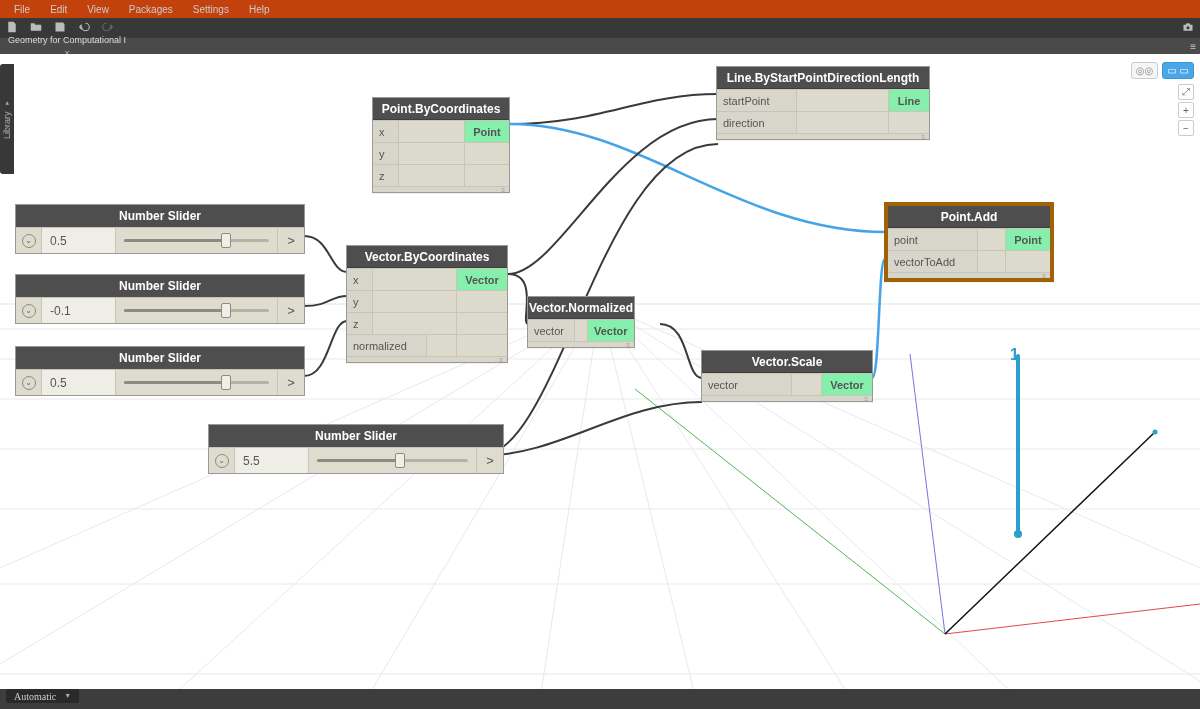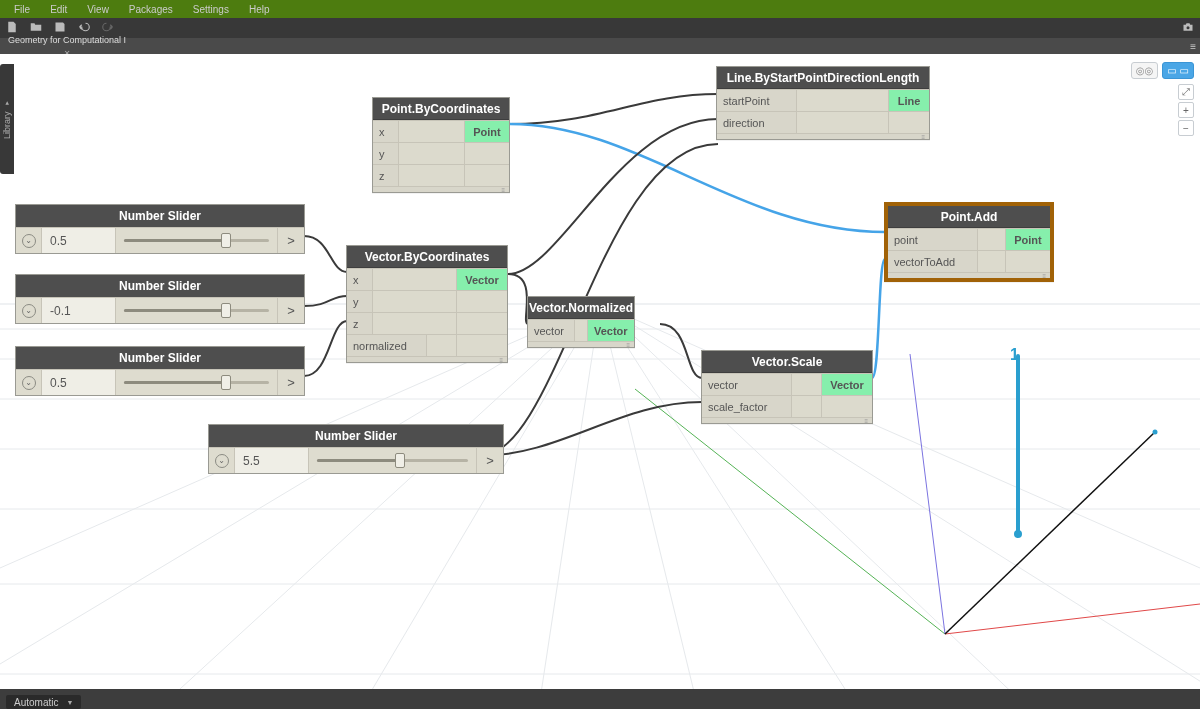--- a/index.html
+++ b/index.html
@@ -1,18 +1,18 @@
 <!DOCTYPE html>
 <html><head>
 <meta charset="utf-8">
 <style>
   * { box-sizing: border-box; margin: 0; padding: 0; }
   html, body { width: 1200px; height: 709px; font-family: "Segoe UI", Arial, sans-serif; overflow: hidden; background: #fff; }
   
-  .menubar { height: 18px; background: #4d7c0f; display: flex; align-items: center; padding: 0 4px; font-size: 10px; color: #ccc; }
+  .menubar { height: 18px; background: #c2410c; display: flex; align-items: center; padding: 0 4px; font-size: 10px; color: #ccc; }
   .menubar .item { padding: 0 10px; cursor: default; }
   .toolbar { height: 20px; background: #383838; display: flex; align-items: center; padding: 0 6px; justify-content: space-between; }
   .toolbar-left { display: flex; gap: 12px; }
   .toolbar svg, .toolbar .ico { width: 12px; height: 12px; }
   .camera-icon { color: #bbb; }
   .tabbar { height: 16px; background: #4a4a4a; display: flex; align-items: center; font-size: 9px; color: #ddd; padding-left: 2px; position: relative; }
   .tab { padding: 0 6px; display: flex; align-items: center; gap: 4px; flex-direction: column; }
   .tab-x { font-size: 8px; color: #aaa; }
   .burger { position: absolute; right: 4px; top: 3px; color: #ccc; font-size: 10px; }
   
@@ -54,21 +54,21 @@
   .sb-track { flex:1; padding:0 8px; }
   .track { position:relative; height:3px; background:#b6b3a5; border-radius:2px; width:100%; }
   .track .fill { position:absolute; left:0; top:0; height:100%; background:#8d8b7e; border-radius:2px; }
   .thumb { position:absolute; top:-6px; width:10px; height:15px; background:#f0efe7; border:1px solid #8d8b7e; border-radius:2px; transform:translateX(-50%); }
   .sb-out { width:26px; font-size:13px; color:#555; }
   
   .wires { position:absolute; inset:0; pointer-events:none; }
   .wires path { stroke:#3a3a3a; stroke-width:2; fill:none; }
   .wires path.blue { stroke:#45a4e8; stroke-width:2.5; }
   
-  .footer { height: 20px; background: #3d3d3d; display:flex; align-items:flex-end; padding:0 6px; }
+  .footer { height: 20px; background: #3d3d3d; display:flex; align-items:flex-start; padding:0 6px;font-family:Liberation Serif, serif; }
   .runmode { background:#2a2a2a; color:#ccc; font-size:10px; height:14px; padding:0 8px; display:flex; align-items:center; gap:8px; border-radius:2px; }
   .runmode .dd { font-size:7px; color:#aaa; }
 </style>
 </head>
 <body>
 
 <div class="menubar">
   <div class="item">File</div>
   <div class="item">Edit</div>
   <div class="item">View</div>
@@ -233,25 +233,20 @@
     <div class="grip">≡</div>
   </div>
 
   <div class="node" style="left:701px; top:296px; width:172px;">
     <div class="hdr">Vector.Scale</div>
     <div class="row">
       <div class="cell inport" style="width:90px">vector</div>
       <div class="cell lbl"></div>
       <div class="cell outport" style="width:50px">Vector</div>
     </div>
-    <div class="row">
-      <div class="cell inport" style="width:90px">scale_factor</div>
-      <div class="cell lbl"></div>
-      <div class="cell" style="width:50px;background:#dcdacd"></div>
-    </div>
     <div class="grip">≡</div>
   </div>
 
   <div class="node" style="left:716px; top:12px; width:214px;">
     <div class="hdr">Line.ByStartPointDirectionLength</div>
     <div class="row">
       <div class="cell inport" style="width:80px">startPoint</div>
       <div class="cell lbl"></div>
       <div class="cell outport" style="width:40px">Line</div>
     </div>

